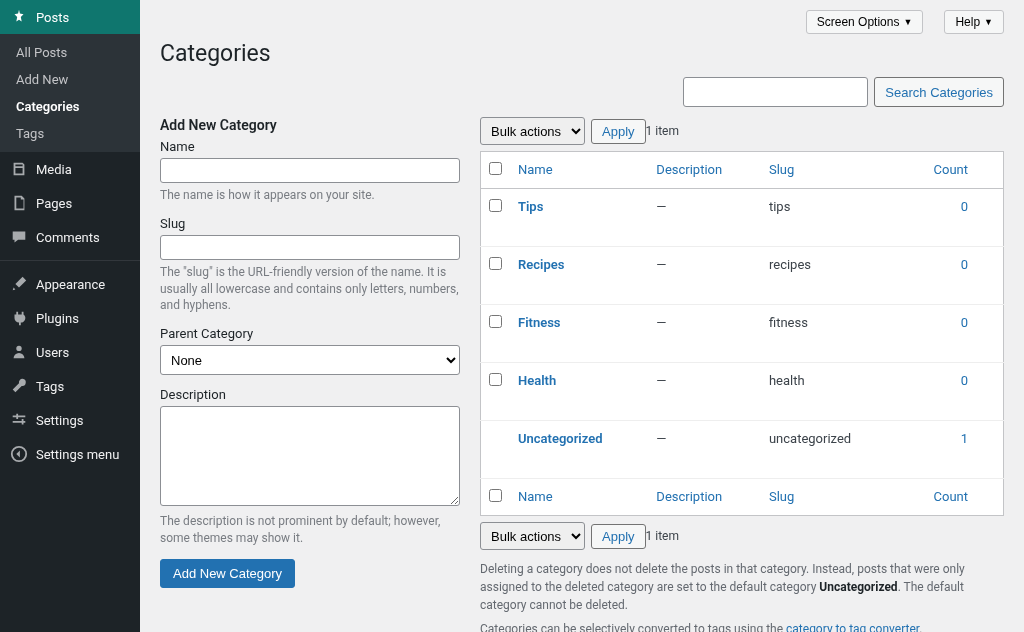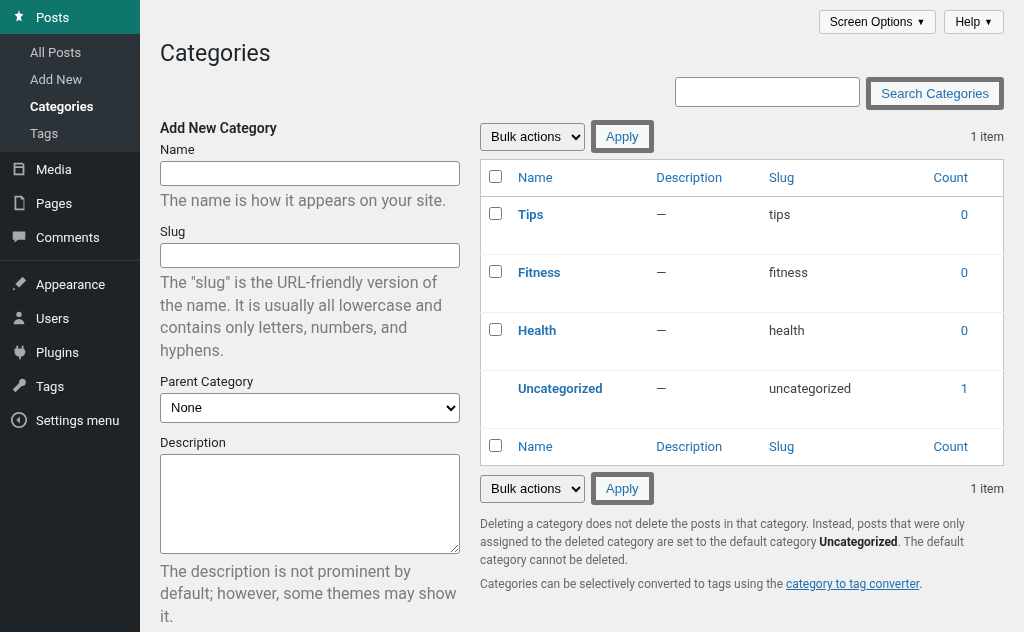--- a/index.html
+++ b/index.html
@@ -4,47 +4,47 @@
 <style>
   * { box-sizing: border-box; margin: 0; padding: 0; }
   body { font-family: -apple-system, BlinkMacSystemFont, "Segoe UI", Roboto, sans-serif; font-size: 13px; color: #3c434a; background: #f0f0f1; }
   .wrap { display: flex; min-height: 632px; width:1024px; }
   
   .sidebar { width: 140px; background: #1d2327; color: #f0f0f1; flex-shrink:0; }
   .menu-item { display: flex; align-items: center; gap: 8px; padding: 8px 10px; color: #f0f0f1; font-size: 13px; cursor: pointer; }
   .menu-item.active { background: #0f766e; color:#fff; position:relative;}
   .menu-item.active::after{content:"";position:absolute;right:-8px;top:50%;transform:translateY(-50%);border:8px solid transparent;border-right-color:#f0f0f1;}
   .submenu { background:#2c3338; padding:5px 0; }
-  .submenu .sub-item { padding:6px 10px 6px 30px; color:#c3c4c7; font-size:13px; cursor:pointer;}
+  .submenu .sub-item { padding:6px 10px 6px 16px; color:#c3c4c7; font-size:13px; cursor:pointer;}
   .submenu .sub-item.current { color:#fff; font-weight:600;}
   .sep { border-top:1px solid #32373c; margin:6px 0;}
   .ico { width:18px; height:18px; display:inline-flex; align-items:center; justify-content:center; color:#a7aaad;}
   .menu-item.active .ico{color:#fff;}
   
   .content { flex:1; padding:10px 20px 20px 20px; position:relative; }
-  .topbar { display:flex; justify-content:flex-end; gap:8px; margin-bottom:6px;}
+  .topbar { display:flex; justify-content:flex-end; gap:21px; margin-bottom:6px;}
   .screen-btn { background:#f6f7f7; border:1px solid #c3c4c7; padding:4px 10px; font-size:12px; border-radius:3px; cursor:pointer; display:flex; align-items:center; gap:4px;}
   .screen-btn .caret{font-size:9px;}
   h1.page-title { font-size:23px; font-weight:400; color:#1d2327; margin-bottom:10px;}
   .search-row { display:flex; justify-content:flex-end; gap:6px; margin-bottom:10px;}
   .search-row input[type=search]{ width:185px; height:30px; border:1px solid #8c8f94; border-radius:3px; padding:0 6px;}
-  .btn { background:#f6f7f7; border:5px solid #737373; color:#2271b1; padding:4px 10px; border-radius:3px; cursor:pointer; font-size:13px;}
+  .btn { background:#f6f7f7; border:1px solid #737373; color:#2271b1; padding:4px 10px; border-radius:3px; cursor:pointer; font-size:13px;}
   .btn-primary { background:#2271b1; border:1px solid #2271b1; color:#fff; padding:6px 12px; border-radius:3px; cursor:pointer; font-size:13px;}
   .cols { display:flex; gap:20px; }
   .col-left { width:300px; }
   .col-right { flex:1; }
   .col-left h2 { font-size:14px; font-weight:600; color:#1d2327; margin-bottom:6px;}
   .form-field { margin-bottom:12px; }
   .form-field label { display:block; font-size:13px; margin-bottom:4px; color:#1d2327;}
   .form-field input[type=text], .form-field select, .form-field textarea { width:100%; border:1px solid #8c8f94; border-radius:3px; padding:4px 6px; font-size:13px; background:#fff;}
   .form-field select{height:30px;}
   .form-field textarea{height:100px; resize:vertical;}
-  .form-field .desc { color:#787c82; font-size:16px; margin-top:4px; line-height:1.4;}
+  .form-field .desc { color:#787c82; font-size:12px; margin-top:4px; line-height:1.4;}
   
-  .tablenav { display:flex; justify-content:space-between; align-items:center; margin-bottom:6px;}
+  .tablenav { display:flex; justify-content:flex-start; align-items:center; margin-bottom:6px;}
   .tablenav .bulk { display:flex; gap:6px; align-items:center;}
   .tablenav select { border:1px solid #8c8f94; border-radius:3px; padding:3px 6px; font-size:13px; height:28px;}
   .tablenav .count { font-size:12px; color:#3c434a;}
   table.wp-list { width:100%; border:1px solid #c3c4c7; border-collapse:collapse; background:#fff;}
   table.wp-list th, table.wp-list td { padding:10px 8px; text-align:left; font-size:13px; vertical-align:top;}
   table.wp-list thead th, table.wp-list tfoot th { border-bottom:1px solid #c3c4c7; border-top:1px solid #c3c4c7; font-weight:400;}
   table.wp-list thead th a, table.wp-list tfoot th a { color:#2271b1; text-decoration:none;}
   table.wp-list td { border-bottom:1px solid #eee; height:58px;margin-top:20px;}
   table.wp-list td.name a { color:#2271b1; font-weight:600; text-decoration:none;}
   table.wp-list td.count a { color:#2271b1; text-decoration:none;}
@@ -104,41 +104,49 @@
       <span class="ico">
           <svg width="18" height="18" viewBox="0 0 20 20" fill="currentColor">
             <path d="M14 2l4 4-8 8-4-4 8-8zM4 14l2 2-3 1 1-3z"></path>
           </svg>
         </span>
       <span>Appearance</span>
     </div>
     <div class="menu-item">
       <span class="ico">
           <svg width="18" height="18" viewBox="0 0 20 20" fill="currentColor">
+            <path d="M7 3v3H5v4a5 5 0 005 5v3h2v-3a5 5 0 003-9V3h-2v3H9V3H7z"></path>
+          </svg>
+        </span>
+      <span>Plugins</span>
+    </div>
+    <div class="menu-item">
+      <span class="ico">
+          <svg width="18" height="18" viewBox="0 0 20 20" fill="currentColor">
             <circle cx="10" cy="6" r="3"></circle>
             <path d="M4 17a6 6 0 0112 0H4z"></path>
           </svg>
         </span>
       <span>Users</span>
     </div>
     <div class="menu-item">
       <span class="ico">
           <svg width="18" height="18" viewBox="0 0 20 20" fill="currentColor">
-            <path d="M7 3v3H5v4a5 5 0 005 5v3h2v-3a5 5 0 003-9V3h-2v3H9V3H7z"></path>
-          </svg>
-        </span>
-      <span>Plugins</span>
-    </div>
-    <div class="menu-item">
-      <span class="ico">
-          <svg width="18" height="18" viewBox="0 0 20 20" fill="currentColor">
             <path d="M14 2a4 4 0 00-4 5L3 14l3 3 7-7a4 4 0 001-8z"></path>
           </svg>
         </span>
       <span>Tags</span>
+    </div>
+    <div class="menu-item">
+      <span class="ico">
+          <svg width="18" height="18" viewBox="0 0 20 20" fill="currentColor">
+            <path d="M3 5h4V3h2v2h8v2h-8v2H7V7H3V5zm0 6h10v-2h2v2h2v2h-2v2h-2v-2H3v-2z"></path>
+          </svg>
+        </span>
+      <span>Settings</span>
     </div>
     <div class="menu-item">
       <span class="ico">
           <svg width="18" height="18" viewBox="0 0 20 20" fill="currentColor">
             <circle cx="10" cy="10" r="8" fill="none" stroke="currentColor" stroke-width="2"></circle>
             <path d="M11 6l-4 4 4 4"></path>
           </svg>
         </span>
       <span>Settings menu</span>
     </div>
@@ -218,20 +226,27 @@
           <tbody id="rows-body">
               <tr>
                 <td class="check-col"><input type="checkbox" style=""></td>
                 <td class="name"><a href="#">Tips</a></td>
                 <td>—</td>
                 <td>tips</td>
                 <td class="count count-col"><a href="#">0</a></td>
               </tr>
               <tr>
                 <td class="check-col"><input type="checkbox" style=""></td>
+                <td class="name"><a href="#">Recipes</a></td>
+                <td>—</td>
+                <td>recipes</td>
+                <td class="count count-col"><a href="#">0</a></td>
+              </tr>
+              <tr>
+                <td class="check-col"><input type="checkbox" style=""></td>
                 <td class="name"><a href="#">Fitness</a></td>
                 <td>—</td>
                 <td>fitness</td>
                 <td class="count count-col"><a href="#">0</a></td>
               </tr>
               <tr>
                 <td class="check-col"><input type="checkbox" style=""></td>
                 <td class="name"><a href="#">Health</a></td>
                 <td>—</td>
                 <td>health</td>

